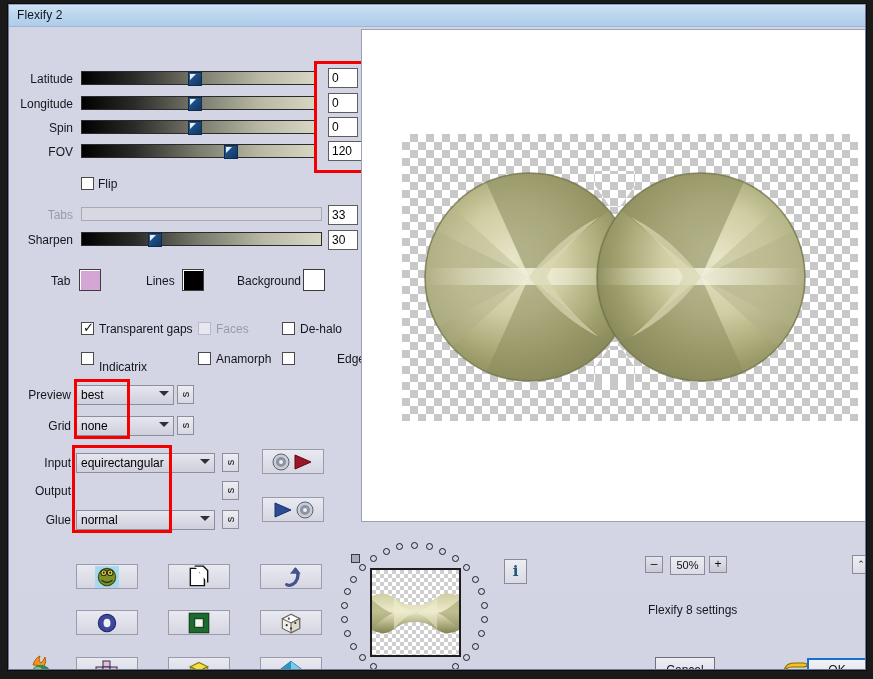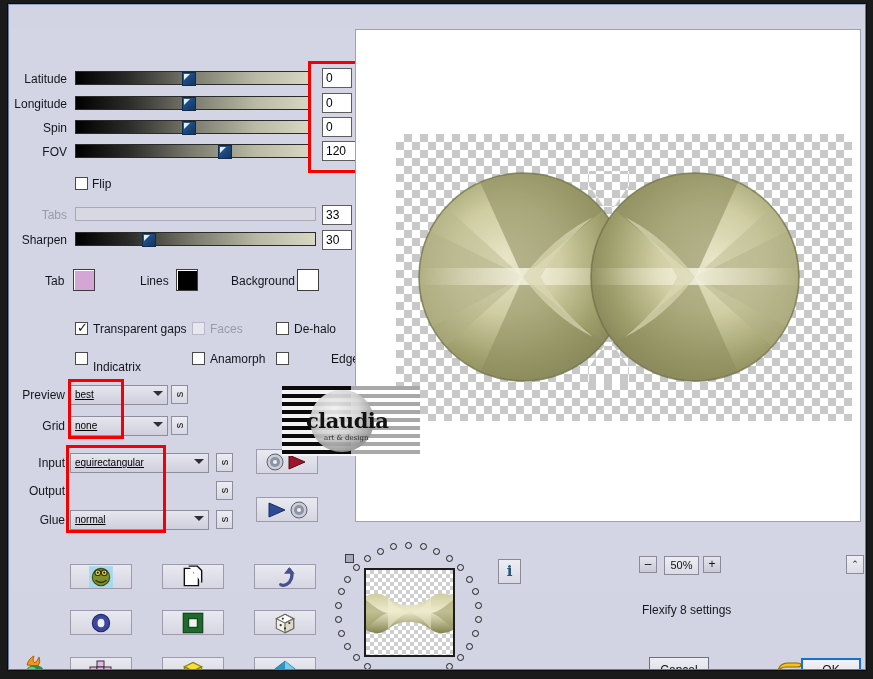--- a/index.html
+++ b/index.html
@@ -31,21 +31,21 @@
     width: 100%; height: 22px;
     background: linear-gradient(to bottom, #cfe1f2 0%, #bcd6ee 45%, #aeccea 100%);
     border-bottom: 1px solid #9fb6d0;
   }
   #titlebar .t {
     position: absolute; left: 8px; top: 3px;
     font-size: 12px; color: #10151c;
     letter-spacing: 0.1px;
   }
   #body {
-    position: absolute; left: 2px; top: 22px;
+    position: absolute; left: 8px; top: 22px;
     width: 100%; height: 564px;
     background: #d4d5e4;
   }
 
   
   .lbl {
     position: absolute;
     font-size: 12px; color: #13161c;
     text-align: right;
     white-space: nowrap;
@@ -108,24 +108,23 @@
     width: 22px; height: 22px;
     border: 1px solid #3d3d3d;
     box-shadow: 1px 1px 0 #ffffff inset;
   }
 
   .combo {
     position: absolute;
     height: 20px;
     background: linear-gradient(to bottom, #e6e6ef, #cfcfdd);
     border: 1px solid #8d8d9c;
-    font-size: 10px; color: #000;
+    font-size: 12px; color: #000;
     padding-left: 4px;
     line-height: 18px;
-    text-decoration: underline;
   }
   .combo .arrow {
     position: absolute; right: 4px; top: 5px;
     width: 0; height: 0;
     border-left: 5px solid transparent;
     border-right: 5px solid transparent;
     border-top: 5px solid #2f2f3a;
   }
   .sbtn {
     position: absolute;
@@ -295,20 +294,23 @@
     width: 30px; height: 30px;
   }
   .icobox { width: 26px; height: 24px; }
 </style>
 </head>
 <body>
 
 <div id="root">
   <div id="window">
 
+    <div id="titlebar">
+      <div class="t">Flexify 2</div>
+    </div>
 
     <div id="body">
 
       <div class="lbl" style="left:0px;top:45px;width:56px;">Latitude</div>
       <div class="slider" style="left:64px;top:44px;width:236px;">
         <div class="knob" style="left:106px;"></div>
       </div>
       <div class="numbox" style="left:311px;top:41px;">0</div>
 
       <div class="lbl" style="left:0px;top:70px;width:56px;">Longitude</div>
@@ -577,27 +579,20 @@
 
             <path d="M240 150 q13 28 13 42 q0 -14 13 -42 q-13 13 -26 0 z" fill="#f0f0f0" opacity="0"></path>
             <circle cx="253" cy="170" r="18" fill="#ffffff" opacity="0"></circle>
           </svg>
         </div>
 
         <div style="position:absolute;left:233px;top:141px;width:40px;height:36px;background-image:linear-gradient(45deg,#c8c8c8 25%,transparent 25%,transparent 75%,#c8c8c8 75%),linear-gradient(45deg,#c8c8c8 25%,transparent 25%,transparent 75%,#c8c8c8 75%);background-size:16px 16px;background-position:-9px -5px,-1px 3px;background-color:#fff;clip-path:polygon(0 0,100% 0,100% 40%,62% 100%,38% 100%,0 40%);"></div>
         <div style="position:absolute;left:233px;top:316px;width:40px;height:36px;background-image:linear-gradient(45deg,#c8c8c8 25%,transparent 25%,transparent 75%,#c8c8c8 75%),linear-gradient(45deg,#c8c8c8 25%,transparent 25%,transparent 75%,#c8c8c8 75%);background-size:16px 16px;background-position:-9px -4px,-1px 4px;background-color:#fff;clip-path:polygon(38% 0,62% 0,100% 60%,100% 100%,0 100%,0 60%);"></div>
       </div>
 
-      <div id="watermark">
-        <div id="wm-stripes" style="width:69px;"></div>
-        <div id="wm-stripes" class="right" style="left:69px;width:69px;position:absolute;top:0;bottom:0;background:repeating-linear-gradient(to bottom,#a8a8a8 0 4px,#ffffff 4px 8px);"></div>
-        <div id="wm-globe"></div>
-        <div id="wm-text">claudia</div>
-        <div id="wm-sub">art &amp; design</div>
-      </div>
 
       <div id="anchorsq"></div>
       <div id="dots">
           <div class="dot" style="left: 394px; top: 515px;"></div>
           <div class="dot" style="left: 408.554px; top: 516.464px;"></div>
           <div class="dot" style="left: 422.472px; top: 520.792px;"></div>
           <div class="dot" style="left: 435.145px; top: 527.796px;"></div>
           <div class="dot" style="left: 446.02px; top: 537.168px;"></div>
           <div class="dot" style="left: 454.622px; top: 548.5px;"></div>
           <div class="dot" style="left: 460.574px; top: 561.296px;"></div>

